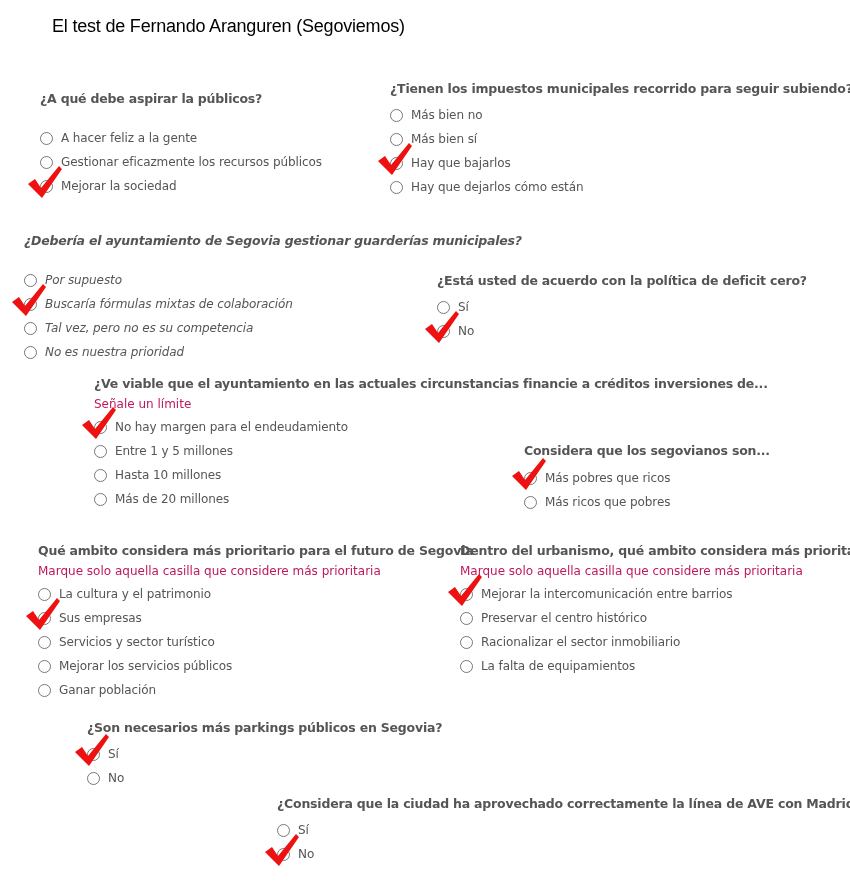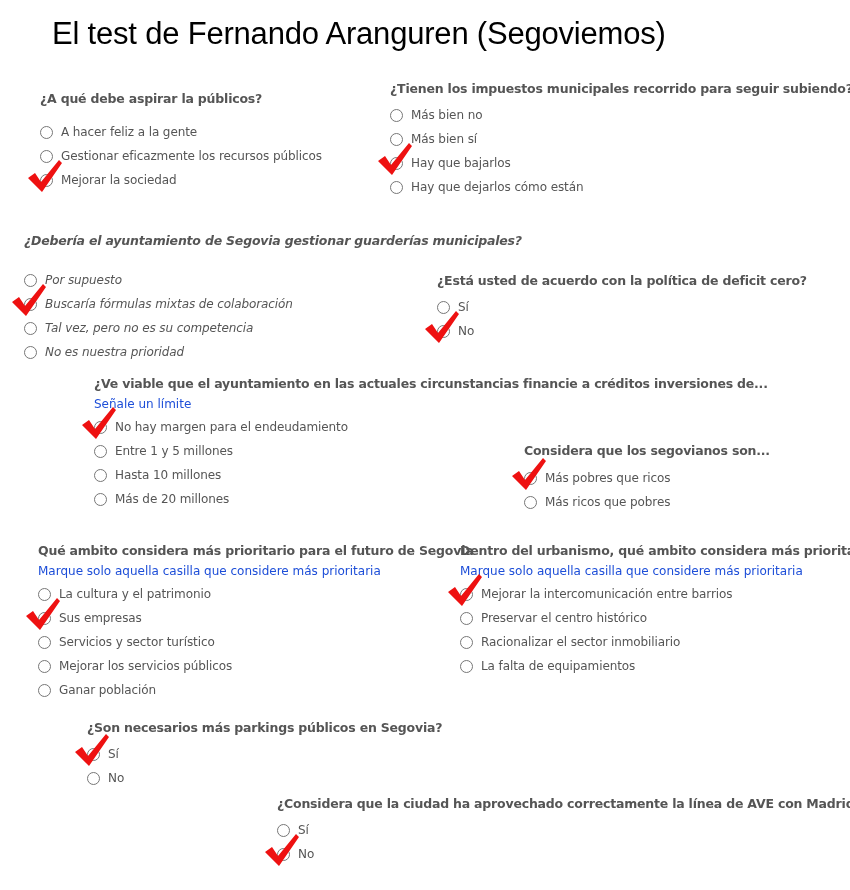--- a/index.html
+++ b/index.html
@@ -1,34 +1,34 @@
 <!DOCTYPE html>
 <html><head>
 <meta charset="utf-8">
 <style>
   html, body { margin: 0; padding: 0; background: #ffffff; }
   body { width: 850px; height: 890px; position: relative; overflow: hidden; font-family: "Liberation Sans", sans-serif; }
-  .title { position: absolute; left: 52px; top: 16px; font-family: "Liberation Sans", sans-serif; font-size: 31px; color: #000; white-space: nowrap; letter-spacing: -0.2px; }
+  .title { position: absolute; left: 52px; top: 16px; font-family: "Liberation Sans", sans-serif; font-size: 18px; color: #000; white-space: nowrap; letter-spacing: -0.2px; }
   .q { position: absolute; }
   .q-title { font-family: "DejaVu Sans", sans-serif; font-weight: bold; font-size: 12.5px; color: #555555; white-space: nowrap; letter-spacing: -0.2px; height: 18px; line-height: 18px; }
-  .q-hint { font-family: "DejaVu Sans", sans-serif; font-size: 12px; color: #1d4ed8; white-space: nowrap; height: 18px; line-height: 18px; margin-top: 4px; }
+  .q-hint { font-family: "DejaVu Sans", sans-serif; font-size: 12px; color: #be185d; white-space: nowrap; height: 18px; line-height: 18px; margin-top: 4px; }
   .opt { position: relative; display: flex; align-items: center; height: 24px; white-space: nowrap; cursor: pointer; }
   .radio { width: 11px; height: 11px; border: 1px solid #777; border-radius: 50%; box-sizing: content-box; margin-right: 8px; flex: 0 0 auto; background: #fff; }
   .opt-label { font-family: "DejaVu Sans", sans-serif; font-size: 12px; color: #555555; letter-spacing: -0.1px; }
   .check { position: absolute; left: -14px; top: -10px; width: 40px; height: 36px; pointer-events: none; }
   .opts { margin-top: 6px; }
 </style>
 </head>
 <body>
 
 <div class="title">El test de Fernando Aranguren (Segoviemos)</div>
 
 <div class="q" style="left:40px; top:90px;">
   <div class="q-title">¿A qué debe aspirar la públicos?</div>
-  <div class="opts" style="margin-top:12px;">
+  <div class="opts" style="margin-top:18px;">
     <div class="opt">
         <span class="radio"></span>
         <span class="opt-label">A hacer feliz a la gente</span>
       </div>
     <div class="opt">
         <span class="radio"></span>
         <span class="opt-label">Gestionar eficazmente los recursos públicos</span>
       </div>
     <div class="opt">
         <span class="radio"></span>

